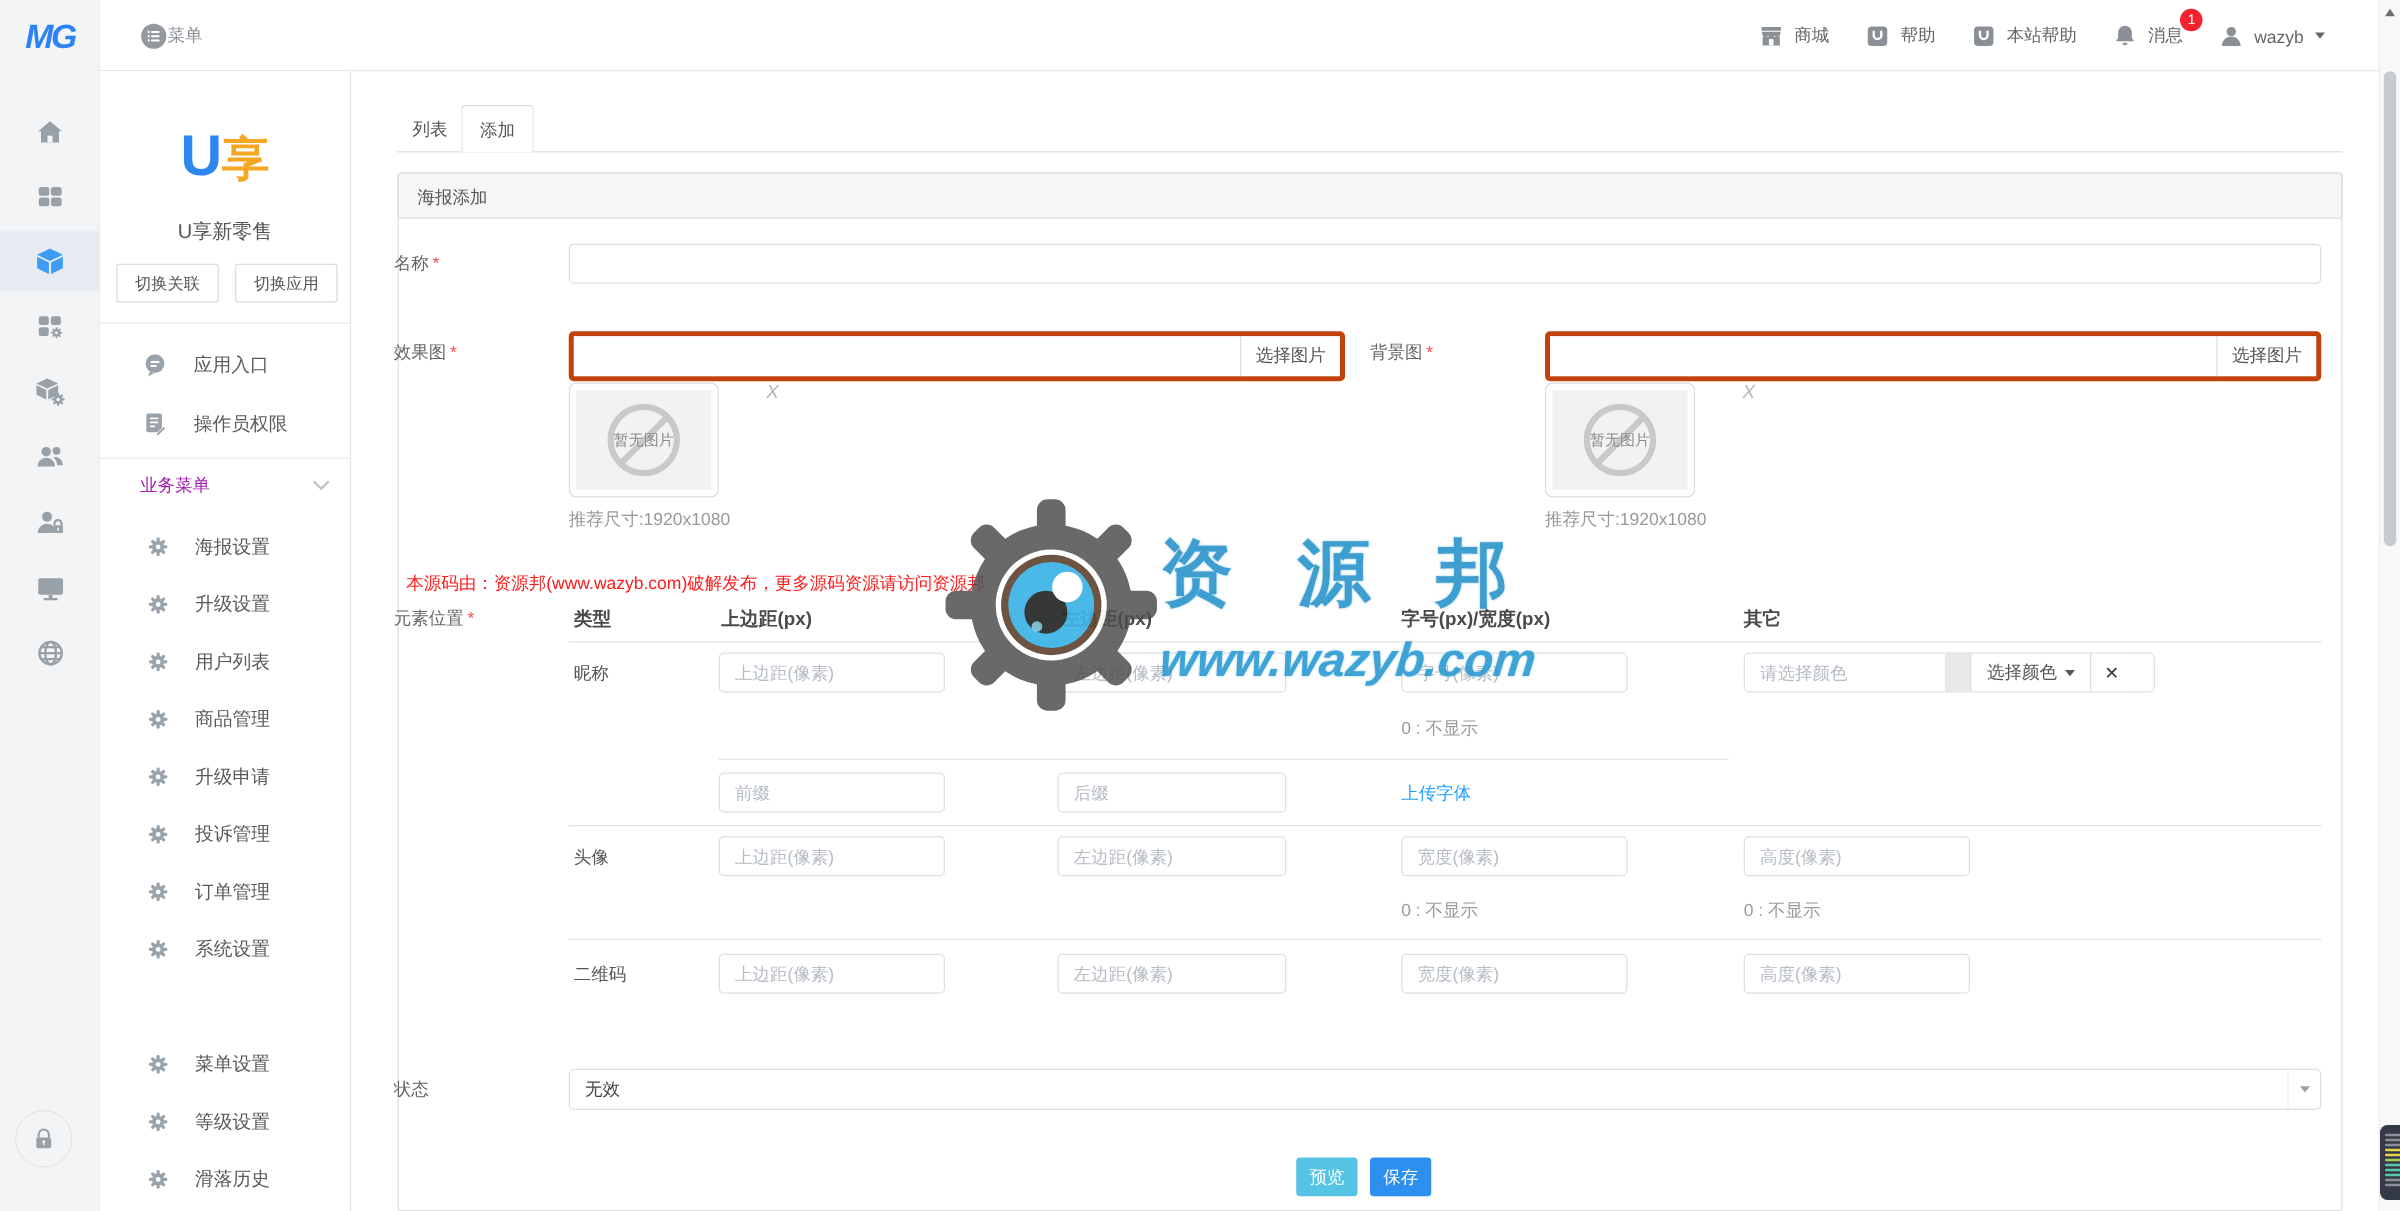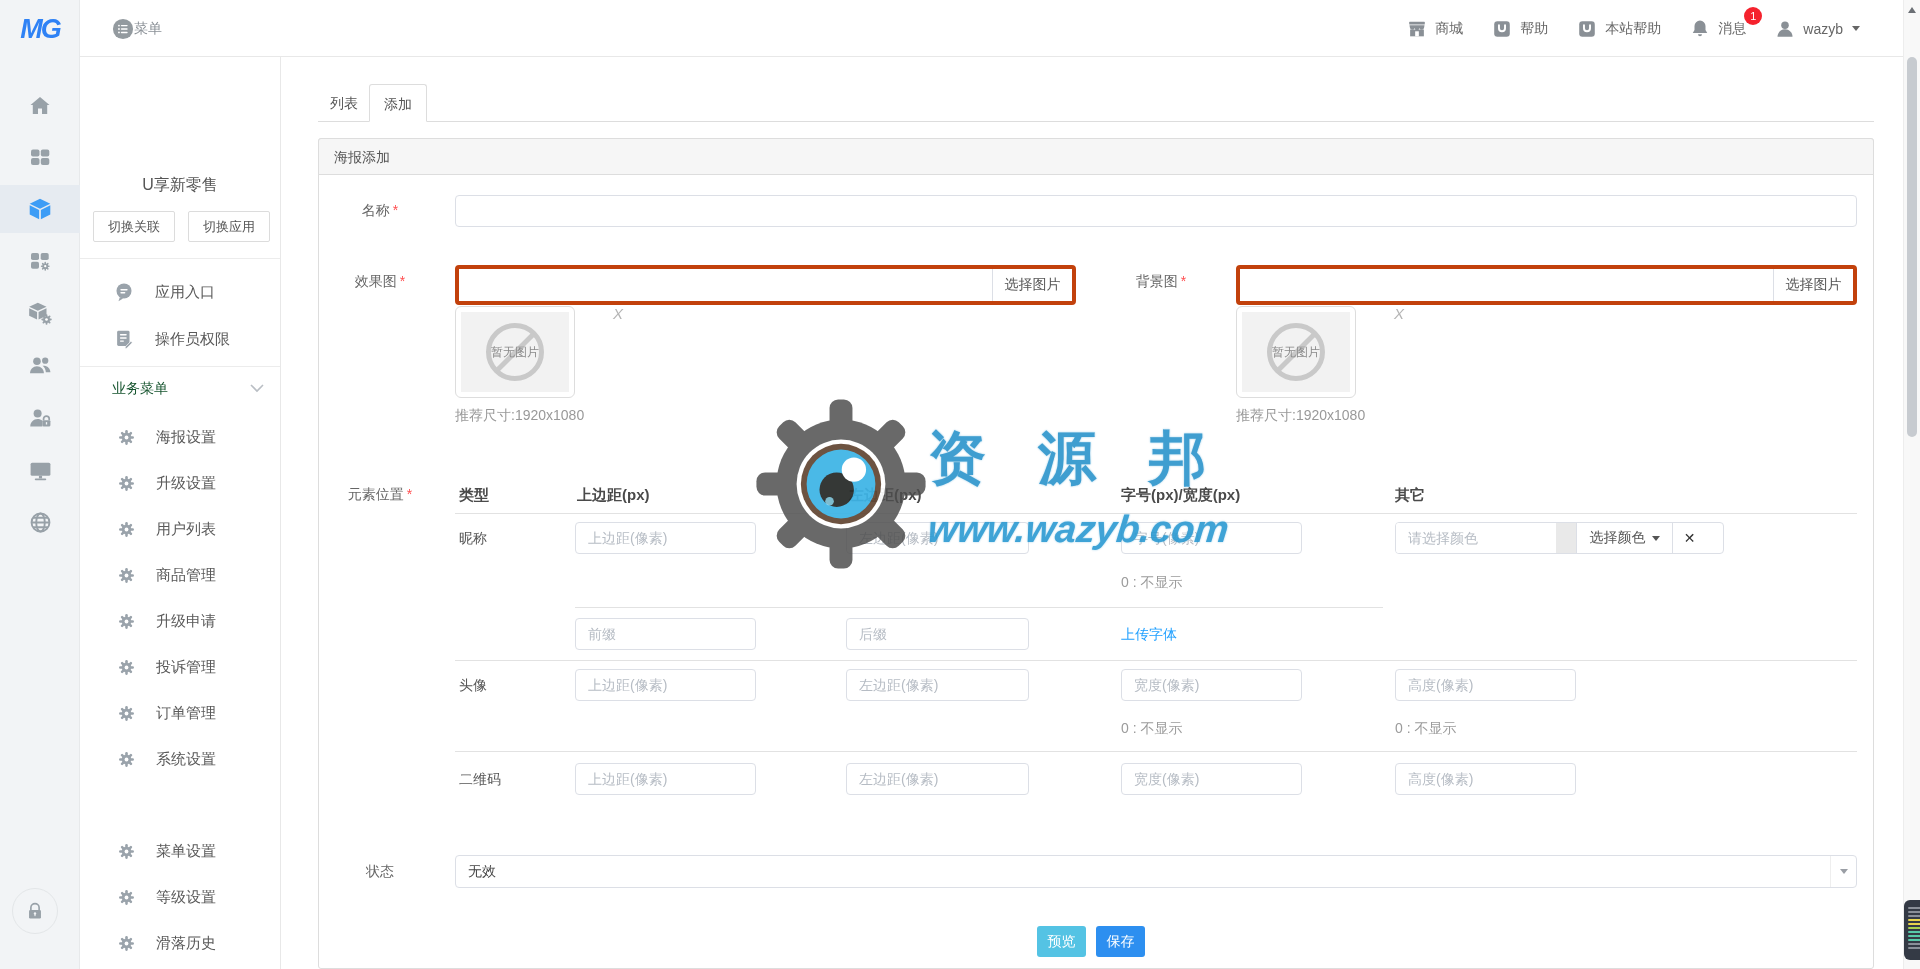--- a/index.html
+++ b/index.html
@@ -29,36 +29,36 @@
 .sidebar{position:absolute;left:80px;top:57px;width:201px;height:912px;background:#fff;border-right:1px solid #e8e8e8}
 .biglogo{position:absolute;left:0;top:40px;width:200px;text-align:center;font-weight:bold;cursor:default}
 .biglogo .u{color:#2e86f0;font-size:46px}
 .biglogo .x{color:#f5a623;font-size:38px}
 .appname{position:absolute;left:0;top:118px;width:200px;text-align:center;font-size:16px;color:#555}
 .sw-btn{position:absolute;top:154px;height:31px;background:#fff;border:1px solid #dcdcdc;border-radius:2px;font-size:13px;color:#555;text-align:center;line-height:29px;cursor:pointer}
 .sb-div{position:absolute;left:0;width:200px;border-top:1px solid #ececec}
 .sb-row{position:absolute;left:0;width:200px;height:40px;display:flex;align-items:center;cursor:pointer}
 .sb-row .ic{width:22px;margin-left:33px}
 .sb-row .tx{margin-left:20px;font-size:15px;color:#595959}
-.sec-lab{position:absolute;left:32px;font-size:14px;color:#14532d}
+.sec-lab{position:absolute;left:32px;font-size:14px;color:#a21caf}
 .sec-chev{position:absolute;right:16px;cursor:pointer}
 .mi{position:absolute;left:0;width:200px;height:40px;display:flex;align-items:center;cursor:pointer}
 .mi .ic{width:17px;margin-left:38px}
 .mi .tx{margin-left:21px;font-size:15px;color:#595959}
 
 
 .tabline{position:absolute;left:318px;top:121px;width:1556px;border-top:1px solid #ddd}
 .tab{position:absolute;top:84px;height:38px;line-height:38px;font-size:14px;color:#555;text-align:center;cursor:pointer}
 .tab.inactive{left:318px;width:52px}
 .tab.active{left:369px;width:58px;background:#fff;border:1px solid #ddd;border-bottom:1px solid #fff;border-radius:3px 3px 0 0;z-index:2}
 
 
 .panel{position:absolute;left:318px;top:138px;width:1556px;height:831px;border:1px solid #ddd;border-radius:3px;background:#fff}
 .panel-hd{position:absolute;left:318px;top:138px;width:1556px;height:37px;background:#f6f6f6;border:1px solid #ddd;border-radius:3px 3px 0 0;line-height:36px;padding-left:15px;font-size:14px;color:#555}
-.flab{position:absolute;width:130px;text-align:center;font-size:14px;color:#666}
+.flab{position:absolute;width:130px;text-align:left;font-size:14px;color:#666}
 .flab .star{color:#ff4d4f;margin-left:3px}
 .inp{position:absolute;height:32px;border:1px solid #dcdfe6;border-radius:4px;background:#fff;font-size:14px;color:#333;padding:0 12px;outline:none;font-family:inherit}
 .inp::placeholder{color:#b6bcc4}
 .grp{position:absolute;height:40px;display:flex;border:4px solid #c2410c;border-radius:4px;overflow:hidden;background:#fff}
 .grp input{flex:1;border:none;outline:none;font-size:14px;padding:0 12px;color:#333;font-family:inherit}
 .grp input::placeholder{color:#b6bcc4}
 .grp .addon{width:80px;border-left:1px solid #dcdfe6;font-size:14px;color:#555;text-align:center;line-height:30px;cursor:pointer;background:#fff}
 .imgcard{position:absolute;width:120px;height:92px;border:1px solid #ddd;border-radius:6px;background:#fff;padding:5px}
 .imgcard .inner{position:relative;width:100%;height:100%;background:#f2f2f2;display:flex;align-items:center;justify-content:center}
 .noimg{position:relative;width:58px;height:58px;border:5px solid #c9c9c9;border-radius:50%}
@@ -289,20 +289,23 @@
               <path d="M3.8 20.5c0-4.5 3.7-8.2 8.2-8.2s8.2 3.7 8.2 8.2z"></path>
             </svg>
           </span>
         <span>wazyb</span>
         <i class="caret-down"></i>
       </div>
     </div>
   </header>
 
   <aside class="sidebar">
+    <div class="biglogo">
+      <span class="u">U</span><span class="x">享</span>
+    </div>
     <div class="appname">U享新零售</div>
     <div class="sw-btn" style="left:13px;width:82px">切换关联</div>
     <div class="sw-btn" style="left:108px;width:82px">切换应用</div>
 
     <div class="sb-div" style="top:201px"></div>
 
     <div class="sb-row" style="top:215px">
       <span class="ic">
           <svg width="22" height="22" viewBox="0 0 24 24" fill="#9aa3ab">
             <circle cx="12" cy="10.8" r="8.2"></circle>
@@ -456,20 +459,21 @@
   </div>
   <div class="imgcard" style="left:1236px;top:306px">
     <div class="inner">
         <span class="noimg"></span>
         <span class="noimg-t">暂无图片</span>
       </div>
   </div>
   <span class="xclose" style="left:1394px;top:305px">X</span>
   <div class="rec" style="left:1236px;top:407px">推荐尺寸:1920x1080</div>
 
+  <div class="notice">本源码由：资源邦(www.wazyb.com)破解发布，更多源码资源请访问资源邦</div>
 
   <div class="flab" style="left:315px;top:486px"><span>元素位置</span><span class="star">*</span></div>
   <div class="thead" style="left:459px;top:486px">类型</div>
   <div class="thead" style="left:577px;top:486px">上边距(px)</div>
   <div class="thead" style="left:849px;top:486px">左边距(px)</div>
   <div class="thead" style="left:1121px;top:486px">字号(px)/宽度(px)</div>
   <div class="thead" style="left:1395px;top:486px">其它</div>
   <div class="hline" style="left:455px;top:513px;width:1402px"></div>
 
   <div class="tlab" style="top:530px">昵称</div>

